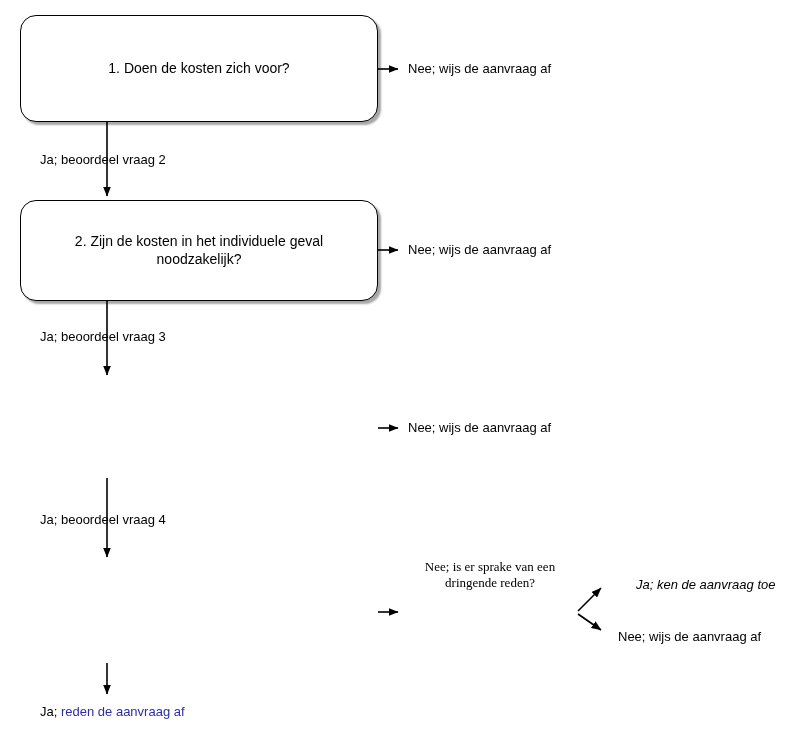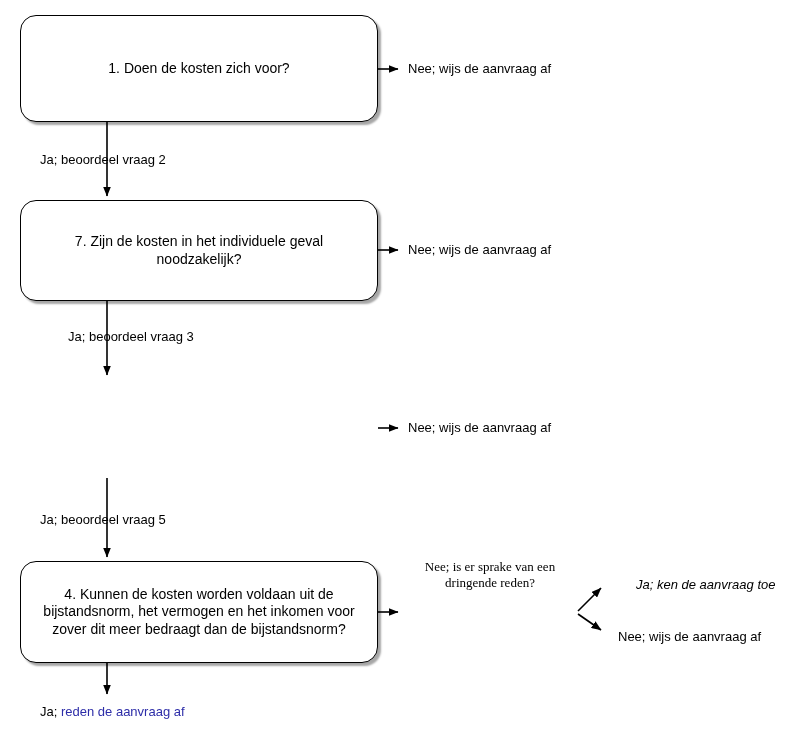--- a/index.html
+++ b/index.html
@@ -56,27 +56,24 @@
     stroke-width: 1.6;
   }
 </style>
 </head>
 <body>
 
 <div id="canvas">
 
   <div class="qbox" style="top:15px; height:107px;">1. Doen de kosten zich voor?</div>
 
-  <div class="qbox" style="top:200px; height:101px;">7. Zijn de kosten in het individuele geval
+  <div class="qbox" style="top:200px; height:101px;">2. Zijn de kosten in het individuele geval
 noodzakelijk?</div>
 
 
-  <div class="qbox" style="top:561px; height:102px;">4. Kunnen de kosten worden voldaan uit de
-bijstandsnorm, het vermogen en het inkomen voor
-zover dit meer bedraagt dan de bijstandsnorm?</div>
 
   <svg id="arrows" width="800" height="753" viewBox="0 0 800 753">
     <defs>
       <marker id="ah" markerWidth="10" markerHeight="8" refX="9.5" refY="4" orient="auto" markerUnits="userSpaceOnUse">
         <path d="M0,0 L10,4 L0,8 z" fill="#000000"></path>
       </marker>
     </defs>
 
     <line x1="107" y1="122" x2="107" y2="196" marker-end="url(#ah)"></line>
     <line x1="107" y1="301" x2="107" y2="375" marker-end="url(#ah)"></line>
@@ -93,23 +90,23 @@
   </svg>
 
   <div class="edge-label" style="left:408px; top:69px;">Nee; wijs de aanvraag af</div>
 
   <div class="edge-label" style="left:408px; top:250px;">Nee; wijs de aanvraag af</div>
 
   <div class="edge-label" style="left:408px; top:428px;">Nee; wijs de aanvraag af</div>
 
   <div class="edge-label" style="left:40px; top:160px;">Ja; beoordeel vraag 2</div>
 
-  <div class="edge-label" style="left:40px; top:337px;margin-left:28px;">Ja; beoordeel vraag 3</div>
+  <div class="edge-label" style="left:40px; top:337px;">Ja; beoordeel vraag 3</div>
 
-  <div class="edge-label" style="left:40px; top:520px;">Ja; beoordeel vraag 5</div>
+  <div class="edge-label" style="left:40px; top:520px;">Ja; beoordeel vraag 4</div>
 
   <div class="edge-label centered" style="left:402px; top:575px; width:176px;font-family:Liberation Serif, serif;">Nee; is er sprake van een
 dringende reden?</div>
 
   <div class="edge-label" style="left:636px; top:585px;font-style:italic;">Ja; ken de aanvraag toe</div>
 
   <div class="edge-label" style="left:618px; top:637px;">Nee; wijs de aanvraag af</div>
 
   <div class="edge-label" style="left:40px; top:712px;">
     <span>Ja; </span><span style="color: rgb(45, 45, 168);">reden de aanvraag af</span>

